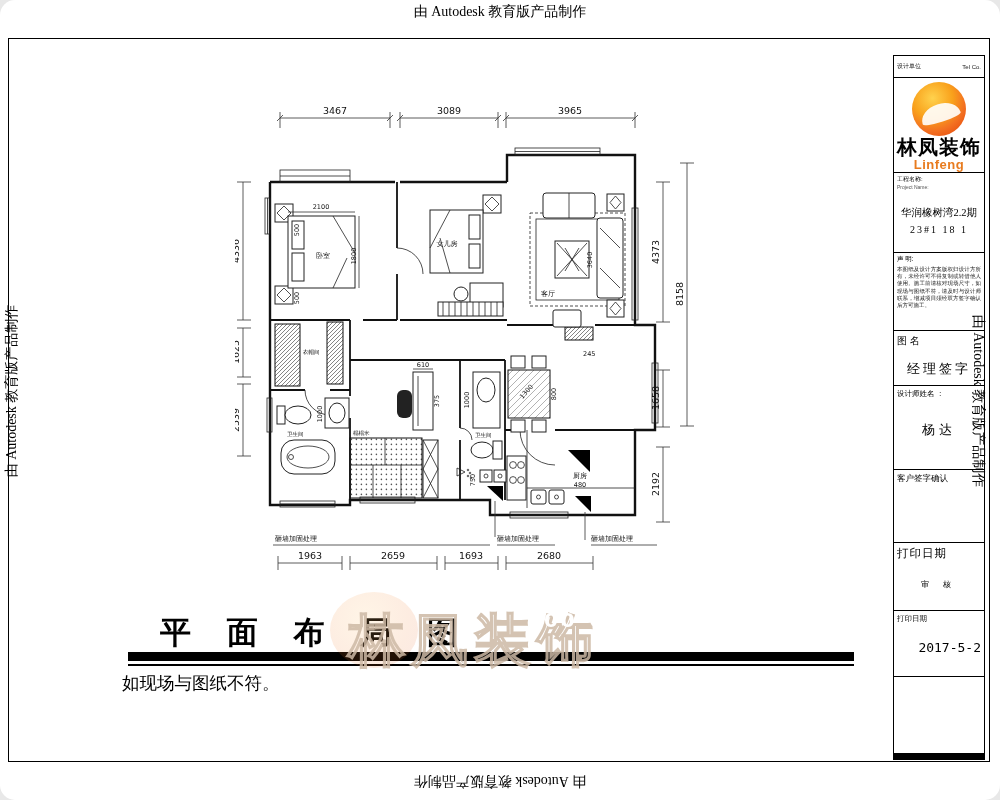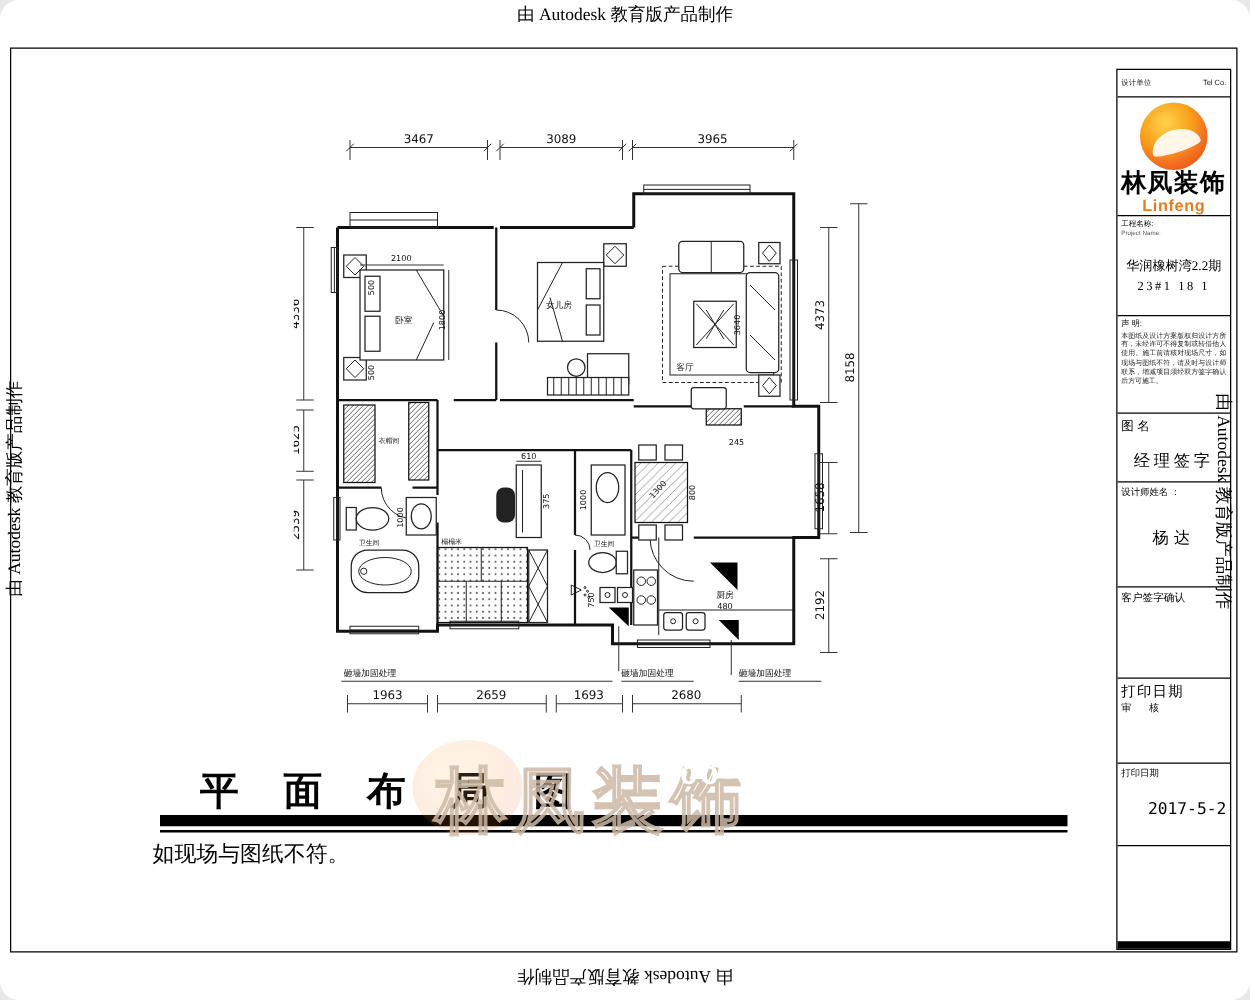--- a/index.html
+++ b/index.html
@@ -29,21 +29,21 @@
   .tb-state{height:78px;padding:2px 3px;font-size:6.5px;}
   .tb-state .txt{font-size:5.5px;line-height:7.2px;color:#222;margin-top:2px;text-align:justify;}
   .tb-name{height:55px;padding:3px;}
   .tb-name .lab{font-size:10px;}
   .tb-name .val{font-size:13px;text-align:center;margin-top:12px;letter-spacing:3px;font-family:"Liberation Serif",serif;}
   .tb-client{height:73px;padding:3px;font-size:8.5px;}
   .tb-designer{height:84px;padding:3px;font-size:7.5px;}
   .tb-designer .val{font-size:13px;text-align:center;margin-top:22px;letter-spacing:4px;font-family:"Liberation Serif",serif;}
   .tb-manager{height:68px;padding:3px;}
   .tb-manager .lab{font-size:11.5px;letter-spacing:1px;}
-  .tb-manager .sub{font-size:8px;margin-top:0;letter-spacing:6px;}
+  .tb-manager .sub{font-size:8px;margin-top:18px;letter-spacing:6px;text-align:center;}
   .tb-date{height:66px;padding:3px;font-size:7.5px;}
   .tb-date .val{font-size:13px;text-align:right;margin-top:16px;font-family:"DejaVu Sans Mono",monospace;}
   .tb-page{height:70px;padding:3px;font-size:7.5px;border-bottom:none!important;}
   .tb-page .val{font-size:12px;text-align:center;margin-top:22px;letter-spacing:2px;}
   .tb-bar{height:6px;background:#000;margin-top:auto;}
   
   #big-title{position:absolute;left:160px;top:612px;font-size:31px;font-weight:bold;letter-spacing:14px;font-family:"Liberation Serif","DejaVu Serif",serif;z-index:2;}
   #title-bar{position:absolute;left:128px;top:652px;width:726px;height:9px;background:#000;z-index:2;}
   #title-bar-line{position:absolute;left:128px;top:664px;width:726px;height:1.5px;background:#000;z-index:2;}
   #note{position:absolute;left:122px;top:670px;width:750px;font-size:17.5px;line-height:1.55;font-family:"Liberation Serif","DejaVu Serif",serif;z-index:2;}

